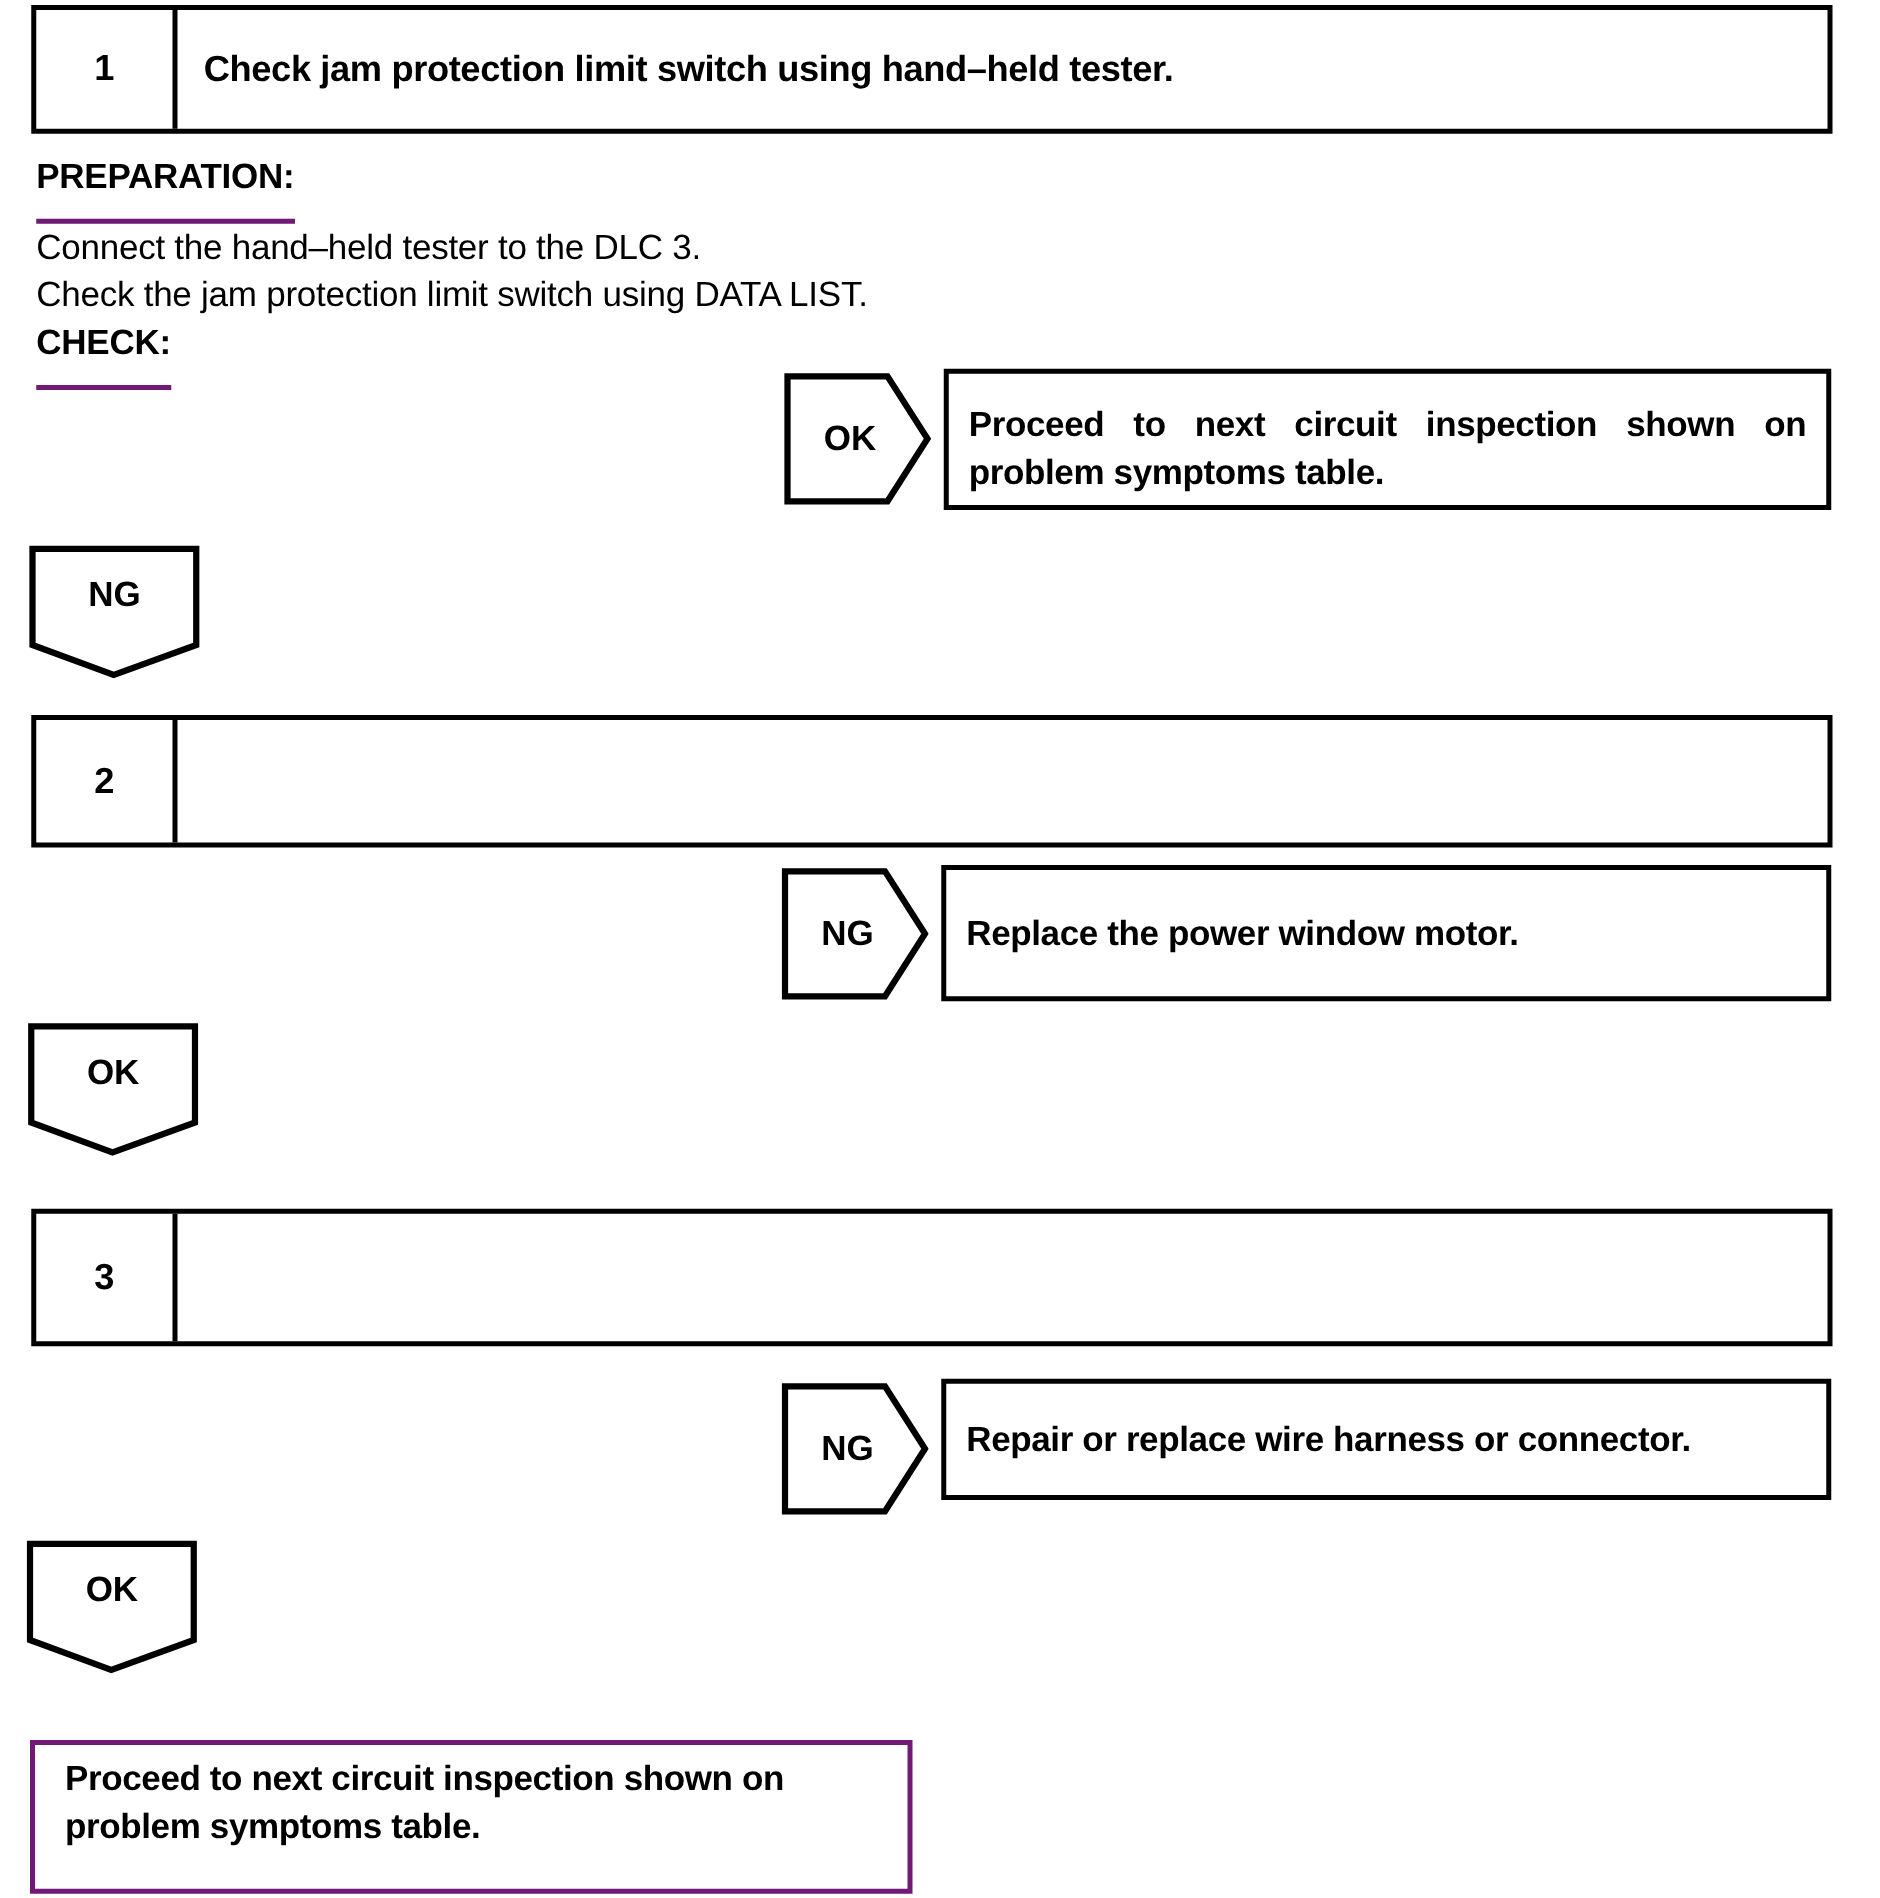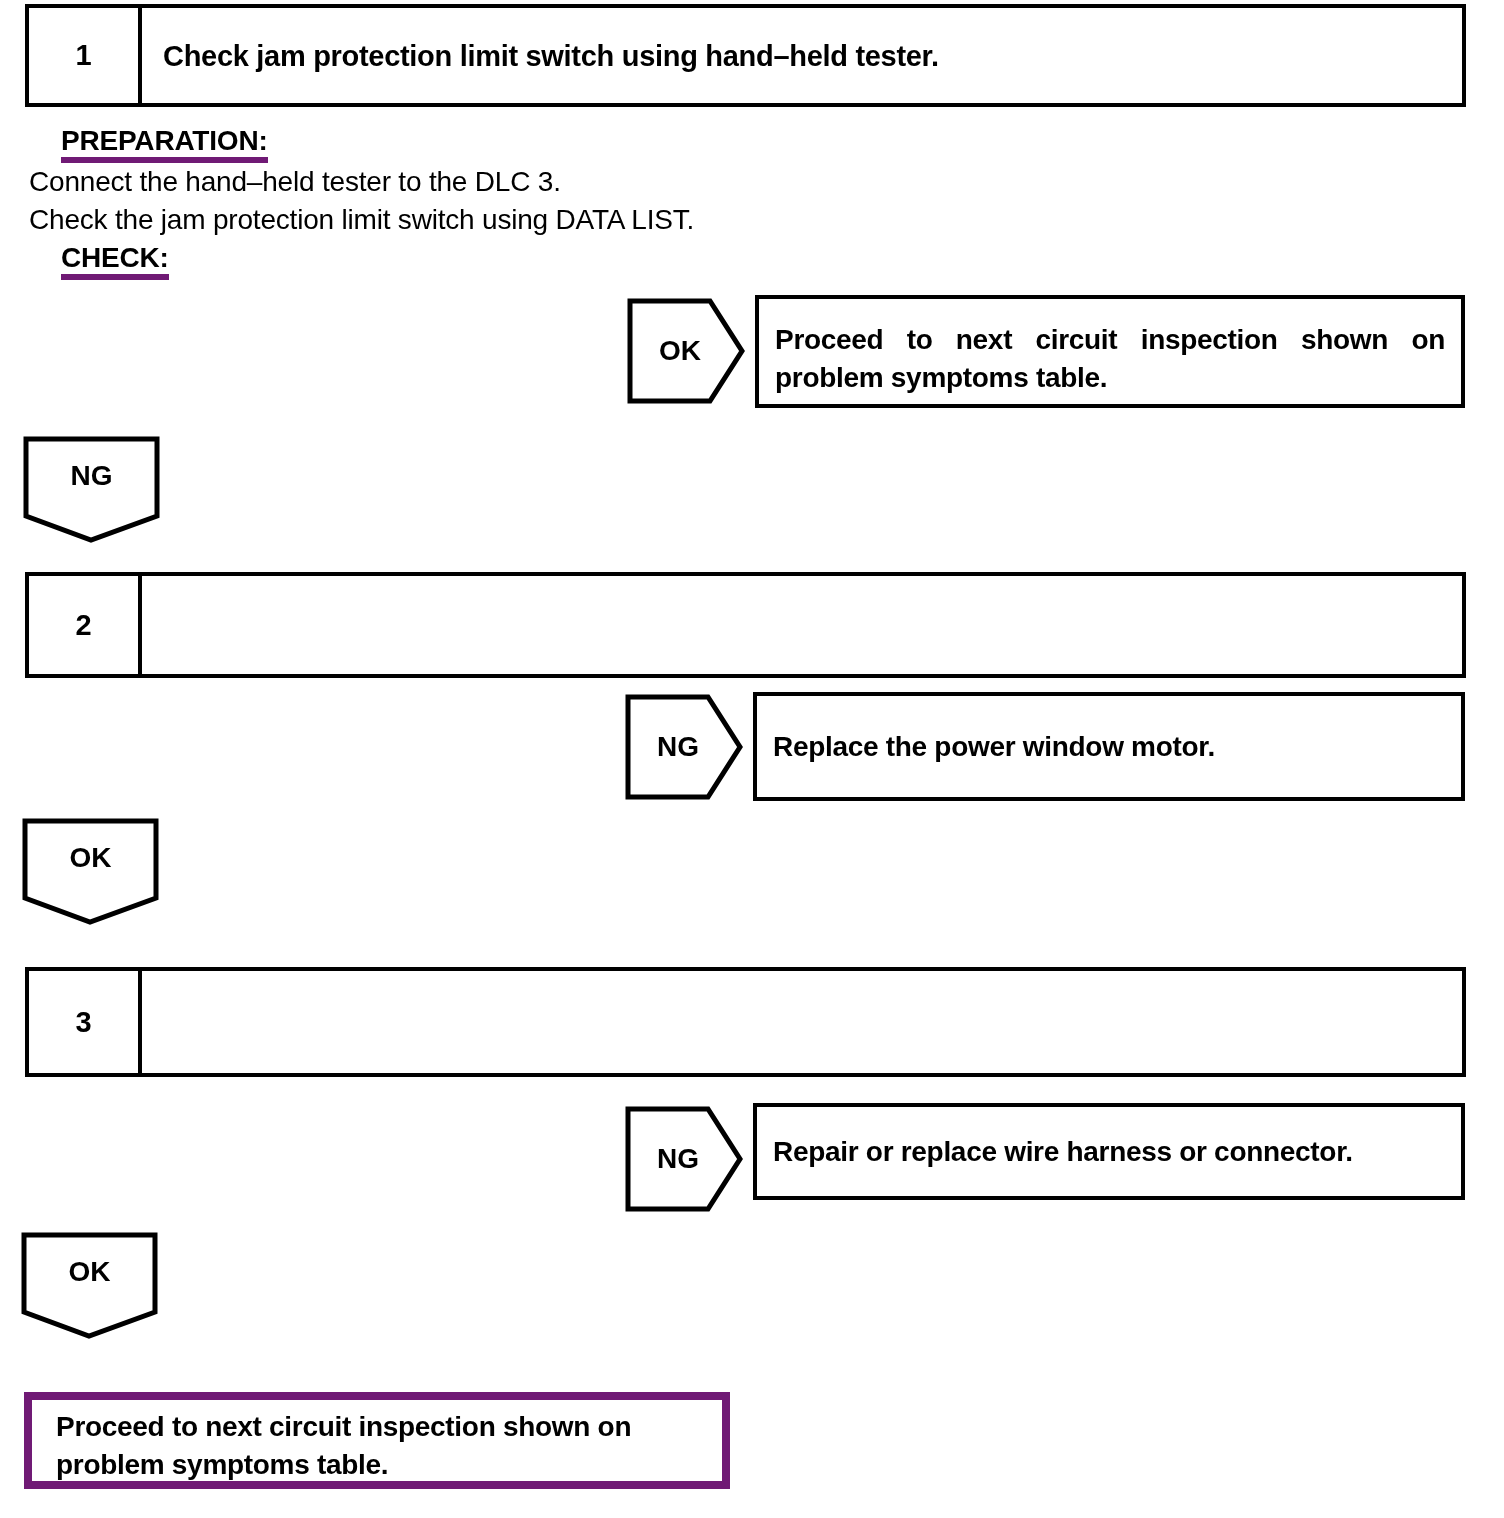--- a/index.html
+++ b/index.html
@@ -49,24 +49,23 @@
     width: 1400px;
   }
   .body-line {
     font-size: 28px;
     line-height: 38px;
     letter-spacing: -0.2px;
   }
   .heading {
     display: inline-block;
     font-weight: bold;
-    border-bottom: 6px solid #701a75;
-    padding-bottom: 0;
+    border-bottom: 4px solid #701a75;
+    padding-bottom: 18px;
     line-height: 32px;
-    margin-left: 32px;
   }
   .pent {
     position: absolute;
   }
   .pent svg {
     display: block;
     width: 100%;
     height: 100%;
   }
   .pent-label-r {
@@ -108,22 +107,22 @@
   .result-box.justified {
     display: block;
     padding-top: 22px;
     text-align: justify;
   }
   .final-box {
     position: absolute;
     left: 24px;
     top: 1392px;
     width: 706px;
-    height: 97px;
-    border: 8px solid #701a75;
+    height: 123px;
+    border: 4px solid #701a75;
     background: #fff;
     padding: 8px 16px 0 24px;
     font-size: 28px;
     font-weight: bold;
     letter-spacing: -0.3px;
     line-height: 38px;
     white-space: pre-line;
   }
 </style>
 </head>

